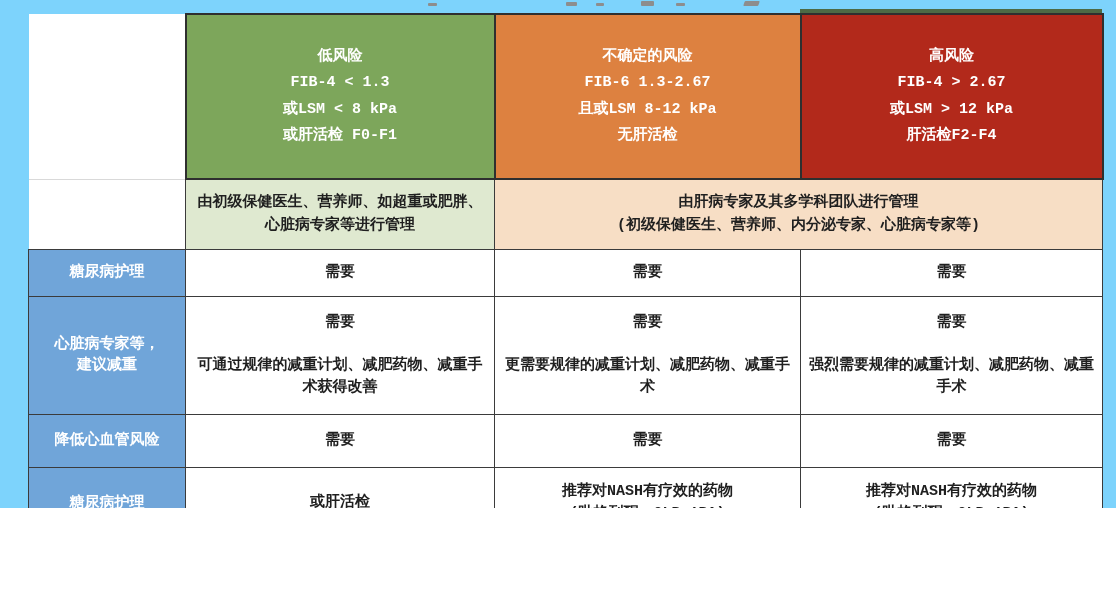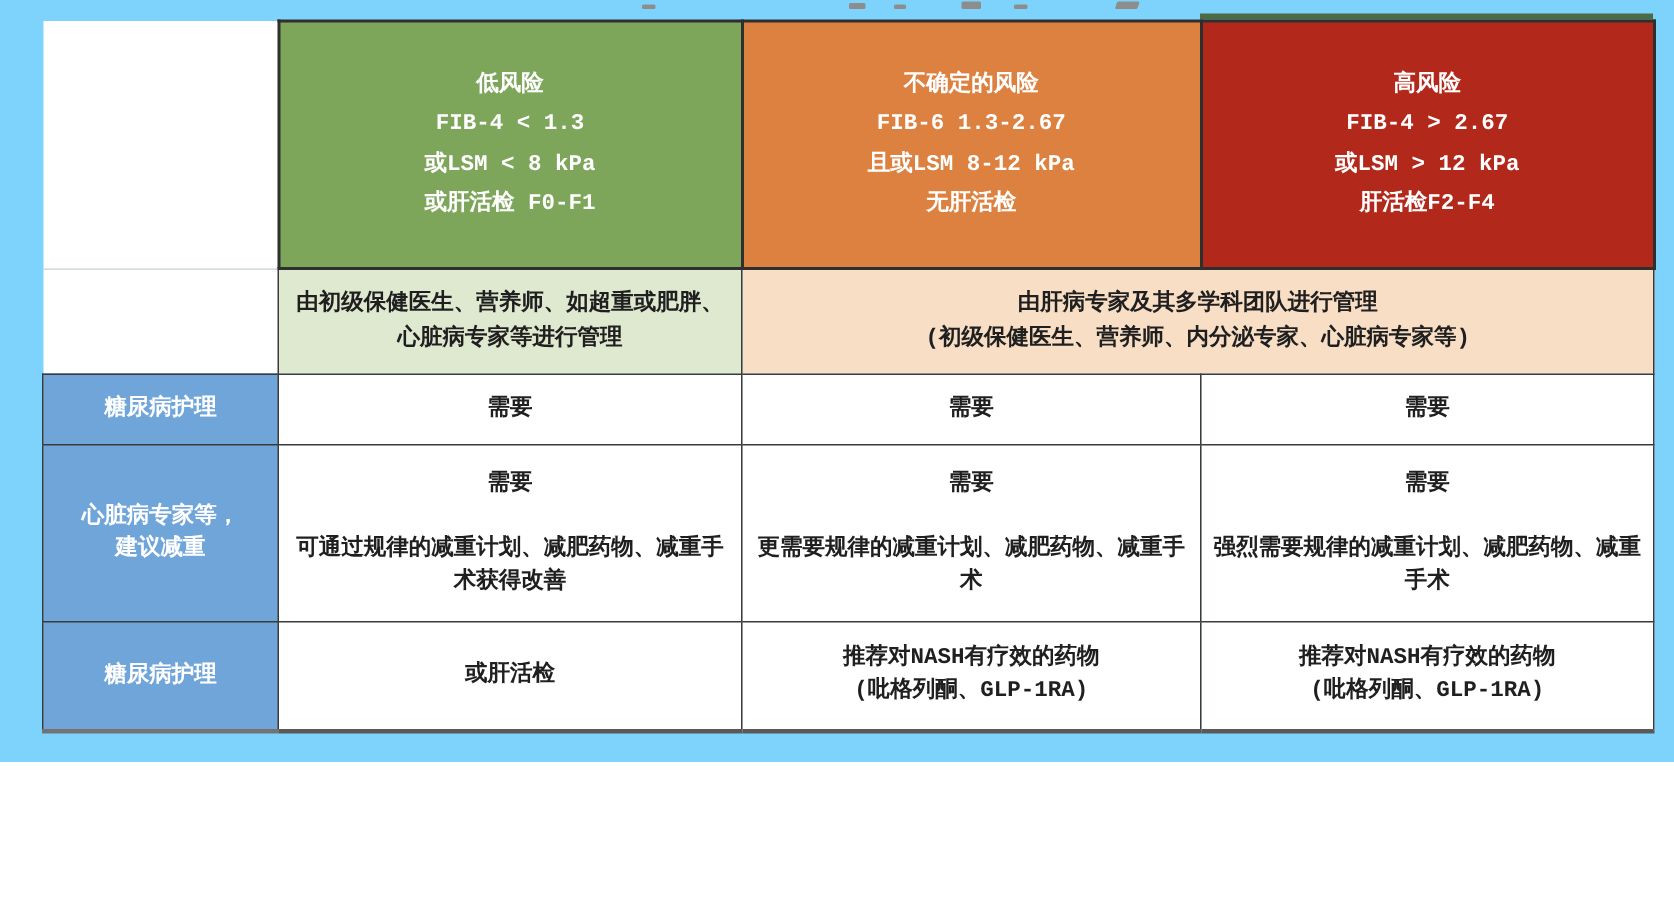--- a/index.html
+++ b/index.html
@@ -148,20 +148,26 @@
 可通过规律的减重计划、减肥药物、减重手术获得改善</td>
       <td class="body">需要
 
 更需要规律的减重计划、减肥药物、减重手术</td>
       <td class="body">需要
 
 强烈需要规律的减重计划、减肥药物、减重手术</td>
     </tr>
 
 
+    <tr class="r-cardio">
+      <td class="rowlabel">降低心血管风险</td>
+      <td class="body">需要</td>
+      <td class="body">需要</td>
+      <td class="body">需要</td>
+    </tr>
 
     <tr class="r-diab">
       <td class="rowlabel">糖尿病护理</td>
       <td class="body">或肝活检</td>
       <td class="body">推荐对NASH有疗效的药物
 (吡格列酮、GLP-1RA)</td>
       <td class="body">推荐对NASH有疗效的药物
 (吡格列酮、GLP-1RA)</td>
     </tr>
   </tbody>

